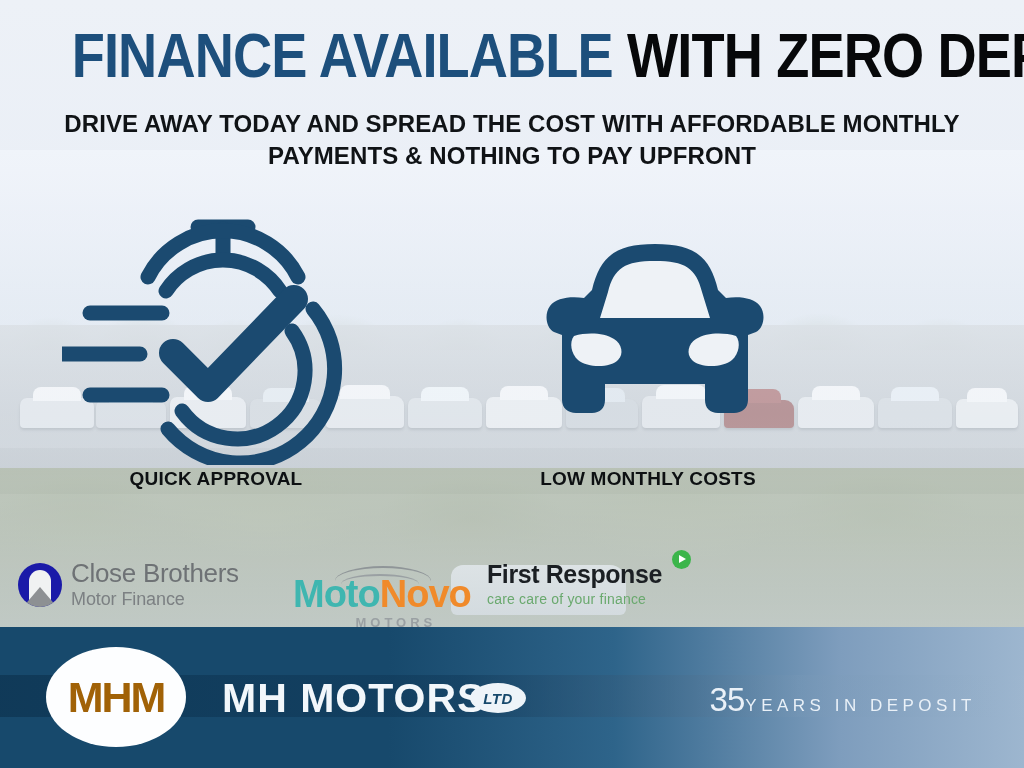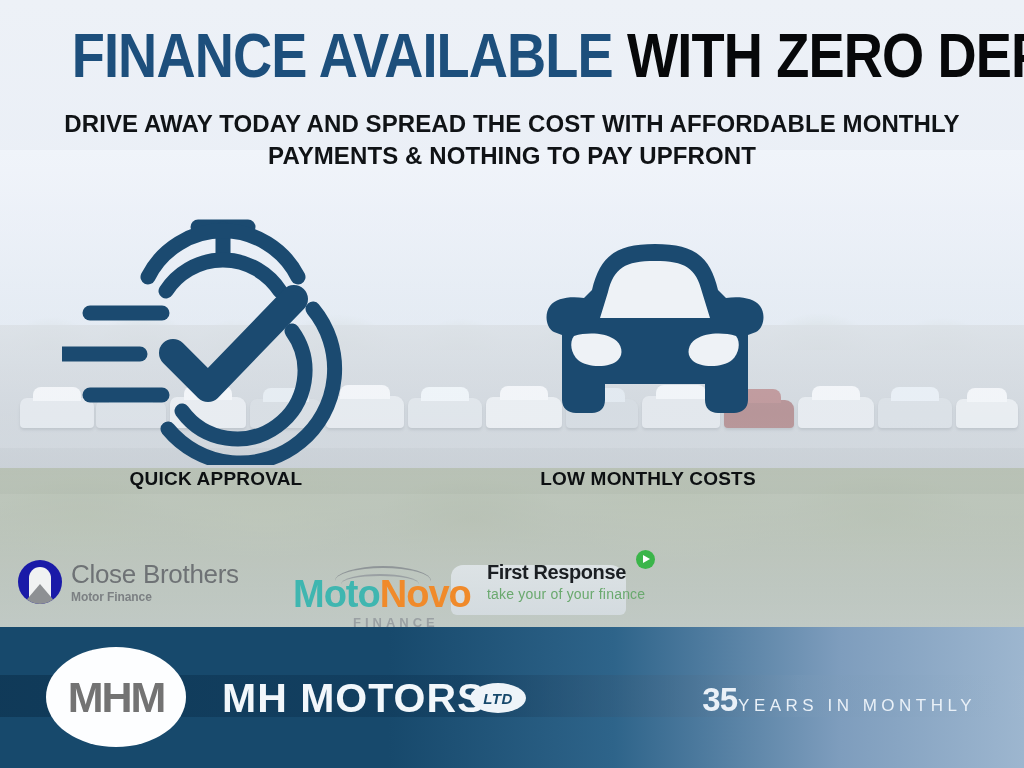--- a/index.html
+++ b/index.html
@@ -134,42 +134,42 @@
     position:absolute;left:50%;top:7px;transform:translateX(-50%);
     width:22px;height:30px;border-radius:11px 11px 0 0;background:#f0f2f2;
   }
   .cb-mark .mtn{
     position:absolute;left:50%;bottom:0;transform:translateX(-50%);
     width:0;height:0;border-left:17px solid transparent;
     border-right:17px solid transparent;border-bottom:20px solid #8d9093;
   }
   .cb-text{margin-left:9px;}
   .cb-name{font-size:26px;font-weight:400;color:#6e7275;line-height:1;letter-spacing:-.3px;}
-  .cb-sub{font-size:12px;font-weight:700;color:#7c8083;margin-top:3px;letter-spacing:-.1px;}
+  .cb-sub{font-size:18px;font-weight:400;color:#7c8083;margin-top:3px;letter-spacing:-.1px;}
 
   .lender-mn{left:293px;top:6px;flex-direction:column;align-items:center;}
   .mn-swoosh{
     width:110px;height:16px;position:relative;margin-bottom:-3px;
   }
   .mn-swoosh i{
     position:absolute;left:8px;top:4px;width:96px;height:13px;
     border-top:2.5px solid #8f9598;border-radius:50%/100% 100% 0 0;
   }
   .mn-swoosh i:after{
     content:"";position:absolute;left:6px;top:6px;width:78px;height:8px;
     border-top:2px solid #9aa0a3;border-radius:50%/100% 100% 0 0;
   }
   .mn-word{font-size:38px;font-weight:700;line-height:1;letter-spacing:-1px;}
   .mn-moto{color:#3fb6b0;}
   .mn-novo{color:#f08a2a;}
   .mn-fin{font-size:13px;font-weight:700;color:#9aa0a3;letter-spacing:4px;margin-top:2px;margin-left:28px;}
 
   .lender-fr{left:487px;top:6px;flex-direction:column;align-items:flex-start;}
   .fr-top{display:flex;align-items:flex-start;}
-  .fr-name{font-size:20px;font-weight:700;color:#1b1f23;line-height:1;letter-spacing:-.4px;}
+  .fr-name{font-size:25px;font-weight:700;color:#1b1f23;line-height:1;letter-spacing:-.4px;}
   .fr-play{
     width:19px;height:19px;border-radius:50%;background:#3bb54a;
     margin-left:10px;margin-top:-12px;position:relative;flex:0 0 auto;
   }
   .fr-play:after{
     content:"";position:absolute;left:7px;top:5px;
     border-left:7px solid #fff;border-top:4.5px solid transparent;
     border-bottom:4.5px solid transparent;
   }
   .fr-sub{font-size:14px;color:#6aa96e;margin-top:4px;letter-spacing:.2px;}
@@ -183,39 +183,39 @@
   .footer .stripe{
     position:absolute;left:0;top:48px;width:100%;height:42px;
     background:linear-gradient(90deg,rgba(10,45,72,.55) 0%,rgba(15,56,88,.5) 45%,rgba(120,152,182,.32) 78%,rgba(160,184,208,.18) 100%);
   }
   .mhm-oval{
     position:absolute;left:46px;top:20px;width:140px;height:100px;
     border-radius:50%;background:#fdfeff;
     display:flex;align-items:center;justify-content:center;
   }
   .mhm-oval span{
-    font-size:43px;font-weight:700;color:#737373;letter-spacing:-2px;
+    font-size:43px;font-weight:700;color:#a16207;letter-spacing:-2px;
   }
   .mh-name{
     position:absolute;left:222px;top:48px;
     font-size:41px;font-weight:700;color:#f2f7fb;letter-spacing:1px;
   }
   .ltd-badge{
     position:absolute;left:470px;top:56px;width:56px;height:30px;
     border-radius:50%;background:#eef4f9;
     display:flex;align-items:center;justify-content:center;
   }
   .ltd-badge span{
     font-size:15px;font-weight:700;font-style:italic;color:#17496c;letter-spacing:.5px;
   }
   .years{
     position:absolute;right:48px;top:56px;
     display:flex;align-items:baseline;color:#eaf1f8;white-space:nowrap;
   }
-  .years .num{font-size:33px;font-weight:700;line-height:1;letter-spacing:-1px;}
+  .years .num{font-size:33px;font-weight:400;line-height:1;letter-spacing:-1px;}
   .years .txt{font-size:17px;font-weight:400;letter-spacing:4.5px;margin-left:1px;}
 </style>
 </head>
 <body>
 
 <div class="banner">
 
   <div class="photo">
     <div class="sky"></div>
     <div class="treeline"></div>
@@ -309,41 +309,41 @@
       </div>
     </div>
 
     <div class="lender lender-mn">
       <div class="mn-swoosh">
           <i></i>
         </div>
       <div class="mn-word">
         <span class="mn-moto">Moto</span><span class="mn-novo">Novo</span>
       </div>
-      <div class="mn-fin">FINANCE</div>
+      <div class="mn-fin">MOTORS</div>
     </div>
 
     <div class="lender lender-fr">
       <div class="fr-top">
         <div class="fr-name">First Response</div>
         <div class="fr-play"></div>
       </div>
-      <div class="fr-sub">take your of your finance</div>
+      <div class="fr-sub">care care of your finance</div>
     </div>
 
   </div>
 
   <div class="footer">
     <div class="stripe"></div>
     <div class="mhm-oval">
       <span>MHM</span>
     </div>
     <div class="mh-name">MH MOTORS</div>
     <div class="ltd-badge">
       <span>LTD</span>
     </div>
     <div class="years">
       <span class="num">35</span>
-      <span class="txt">YEARS IN MONTHLY</span>
+      <span class="txt">YEARS IN DEPOSIT</span>
     </div>
   </div>
 
 </div>
 
 </body></html>

